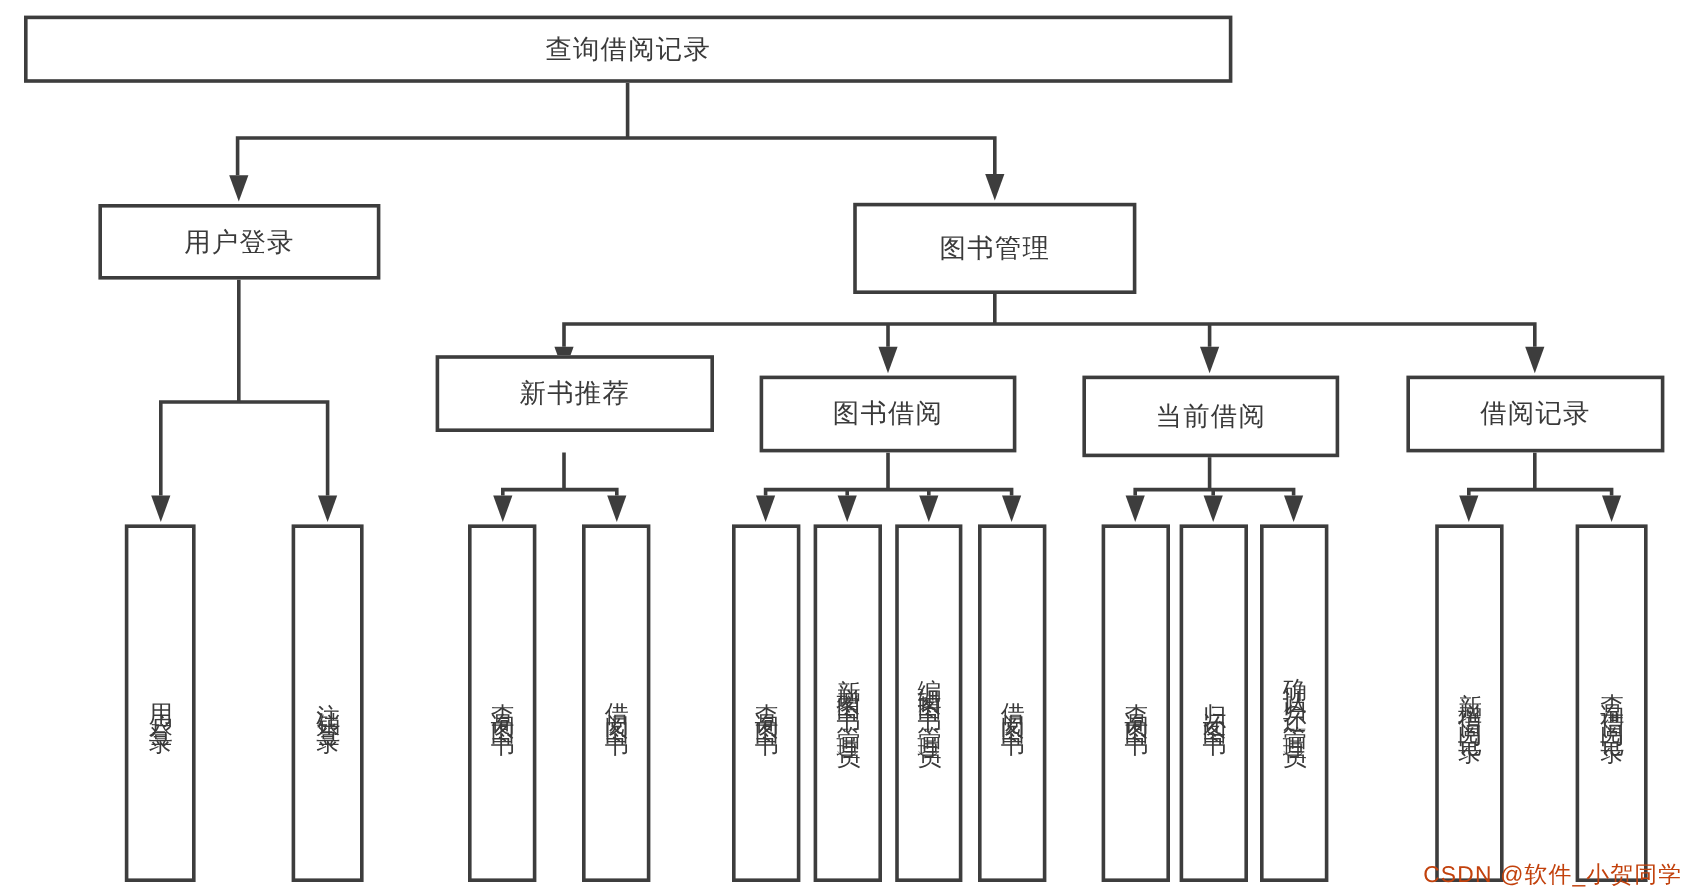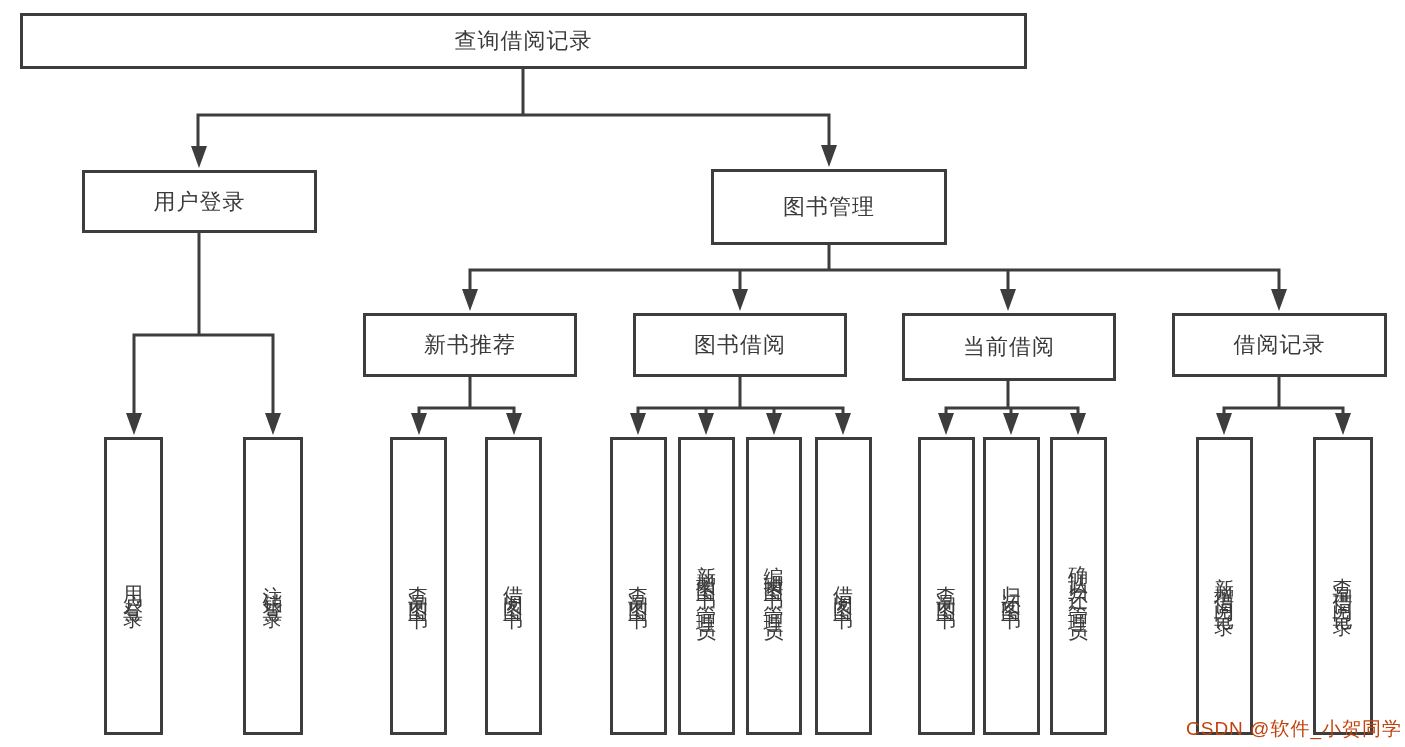--- a/index.html
+++ b/index.html
@@ -89,21 +89,21 @@
       <polygon points="1216,413 1232,413 1224,435"></polygon>
       <polygon points="1335,413 1351,413 1343,435"></polygon>
     </g>
   </svg>
 
   <div class="box h" style="left:20px; top:13px; width:1007px; height:56px;">查询借阅记录</div>
 
   <div class="box h" style="left:82px; top:170px; width:235px; height:63px;">用户登录</div>
   <div class="box h" style="left:711px; top:169px; width:236px; height:76px;">图书管理</div>
 
-  <div class="box h" style="left:363px; top:313px; width:214px; height:64px;">新书推荐</div>
+  <div class="box h" style="left:363px; top:296px; width:232px; height:64px;">新书推荐</div>
   <div class="box h" style="left:633px; top:313px; width:214px; height:64px;">图书借阅</div>
   <div class="box h" style="left:902px; top:313px; width:214px; height:68px;">当前借阅</div>
   <div class="box h" style="left:1172px; top:313px; width:215px; height:64px;">借阅记录</div>
 
   <div class="box v" style="left:104px; top:437px; width:59px; height:298px;">用户登录</div>
   <div class="box v" style="left:243px; top:437px; width:60px; height:298px;">注销登录</div>
 
   <div class="box v" style="left:390px; top:437px; width:57px; height:298px;">查询图书</div>
   <div class="box v" style="left:485px; top:437px; width:57px; height:298px;">借阅图书</div>
 

